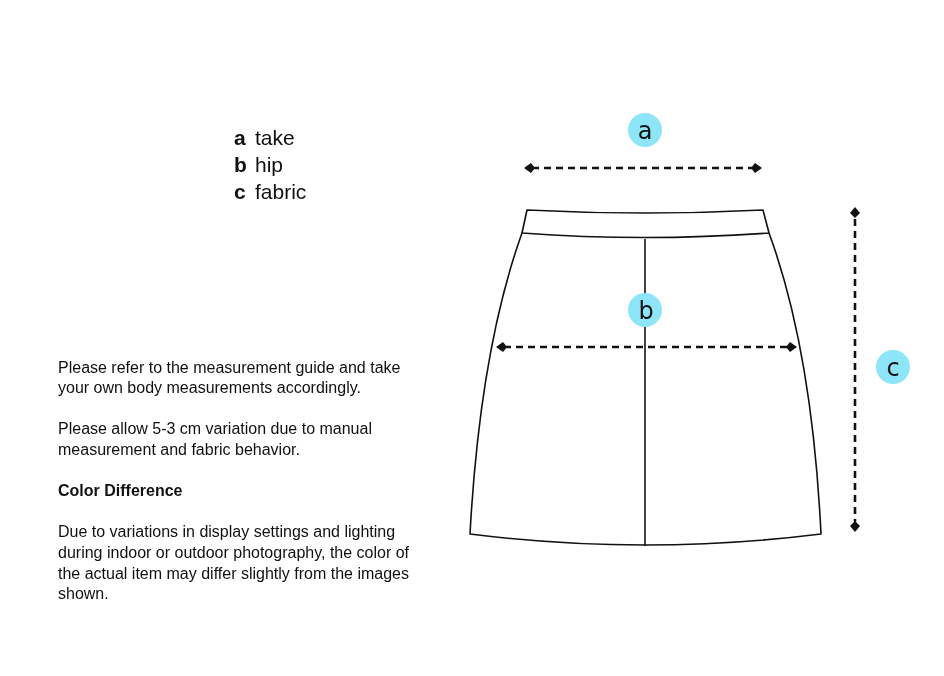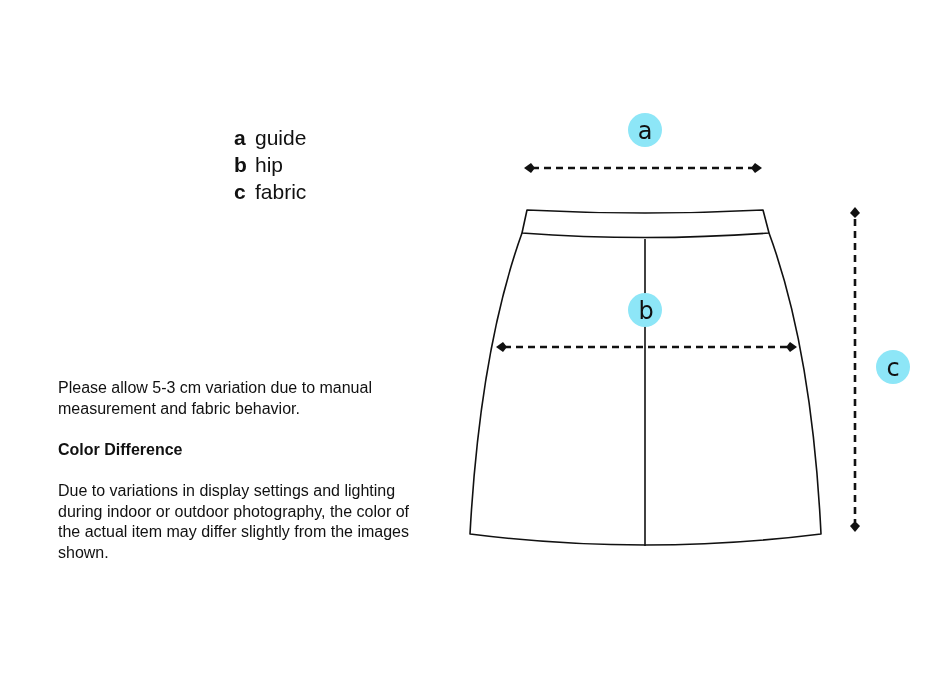--- a/index.html
+++ b/index.html
@@ -15,34 +15,35 @@
   .gap { height: 20.6px; }
   .diagram { position: absolute; left: 0; top: 0; }
   .badge-text { font-family: "DejaVu Sans", sans-serif; font-size: 24px; fill: #111; }
 </style>
 </head>
 <body>
 
 <div class="legend">
   <div class="legend-row">
     <span class="legend-key">a</span>
-    <span class="legend-label">guide</span>
+    <span class="legend-label">take</span>
   </div>
   <div class="legend-row">
     <span class="legend-key">b</span>
     <span class="legend-label">hip</span>
   </div>
   <div class="legend-row">
     <span class="legend-key">c</span>
     <span class="legend-label">fabric</span>
   </div>
 </div>
 
 <div class="info">
   <div class="gap"></div>
+  <p>Please refer to the measurement guide and take your own body measurements accordingly.</p>
   <div class="gap"></div>
   <p>Please allow 5-3 cm variation due to manual measurement and fabric behavior.</p>
   <div class="gap"></div>
   <h3>Color Difference</h3>
   <div class="gap"></div>
   <p>Due to variations in display settings and lighting during indoor or outdoor photography, the color of the actual item may differ slightly from the images shown.</p>
 </div>
 
 <svg class="diagram" width="944" height="676" viewBox="0 0 944 676">
 

